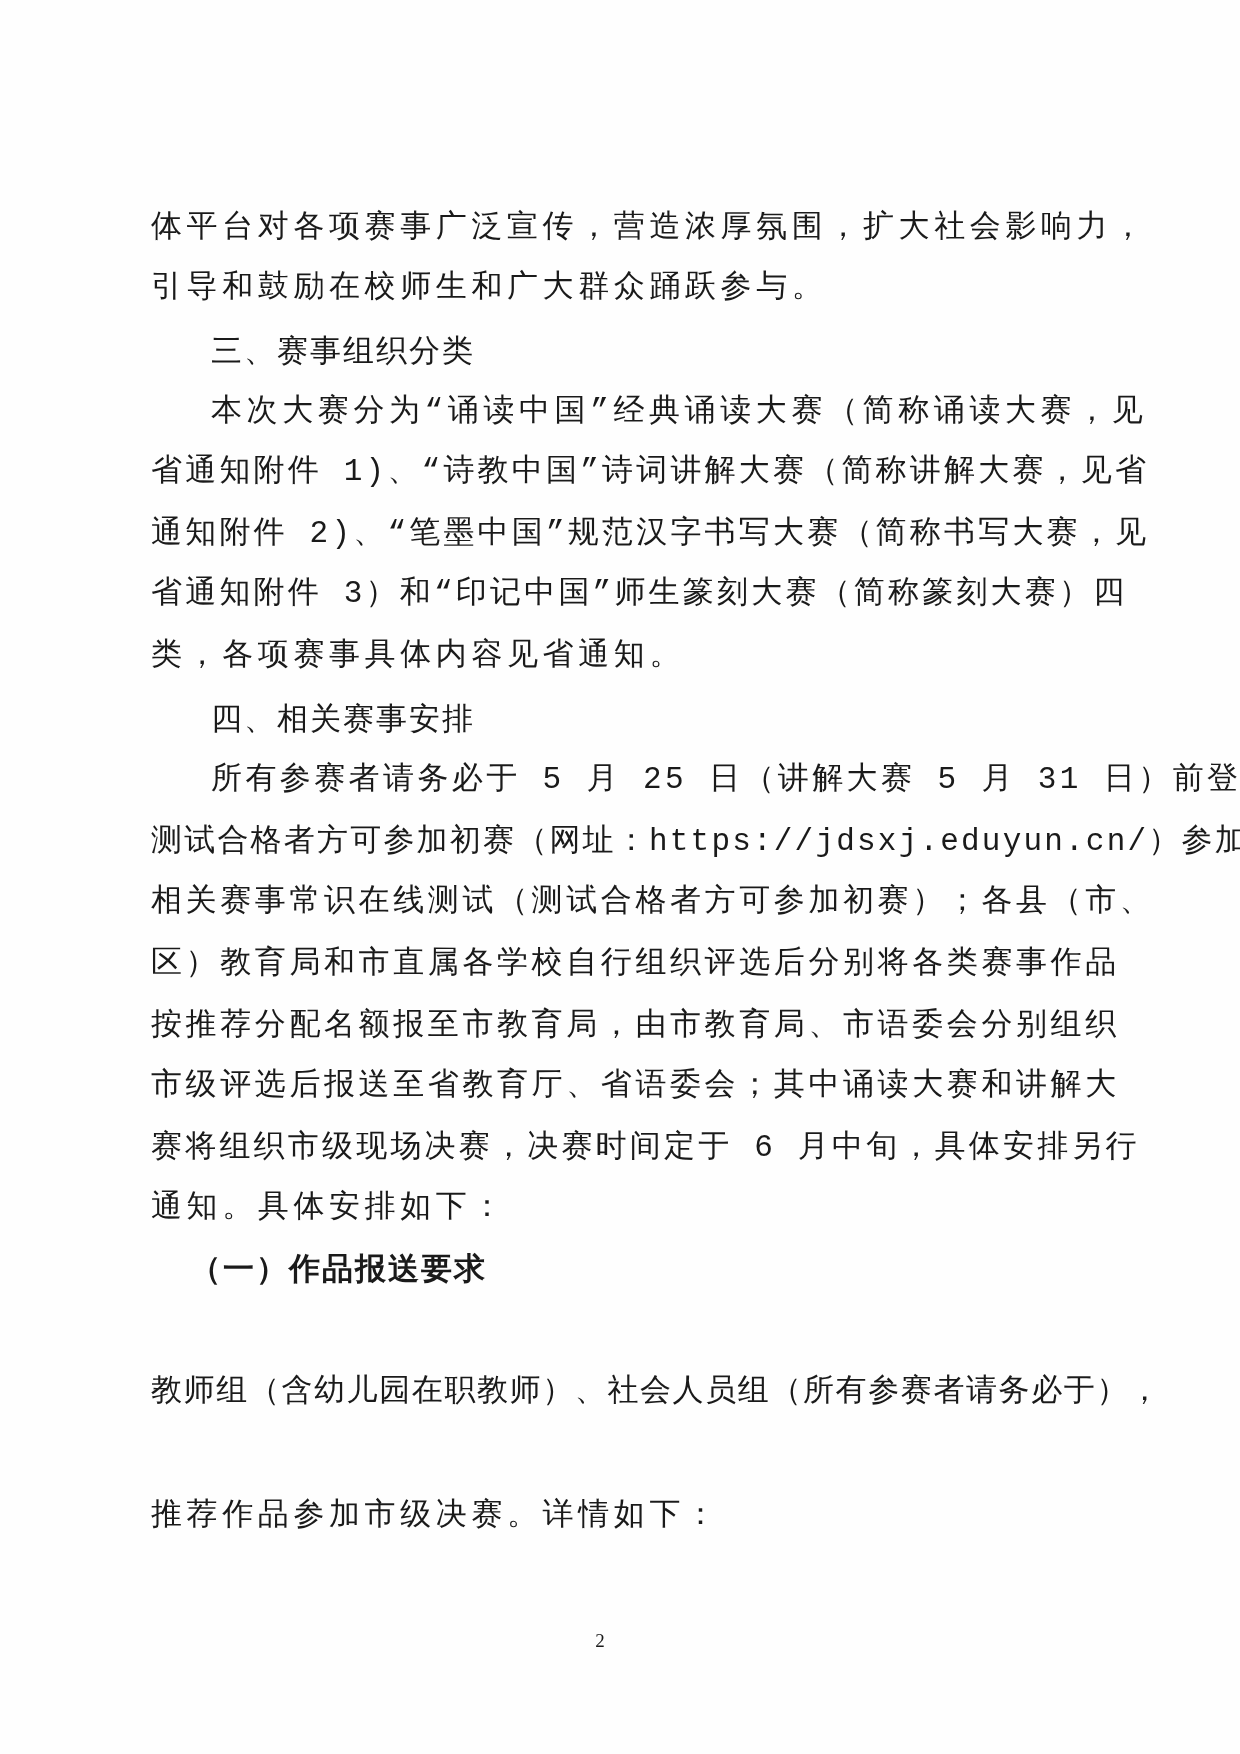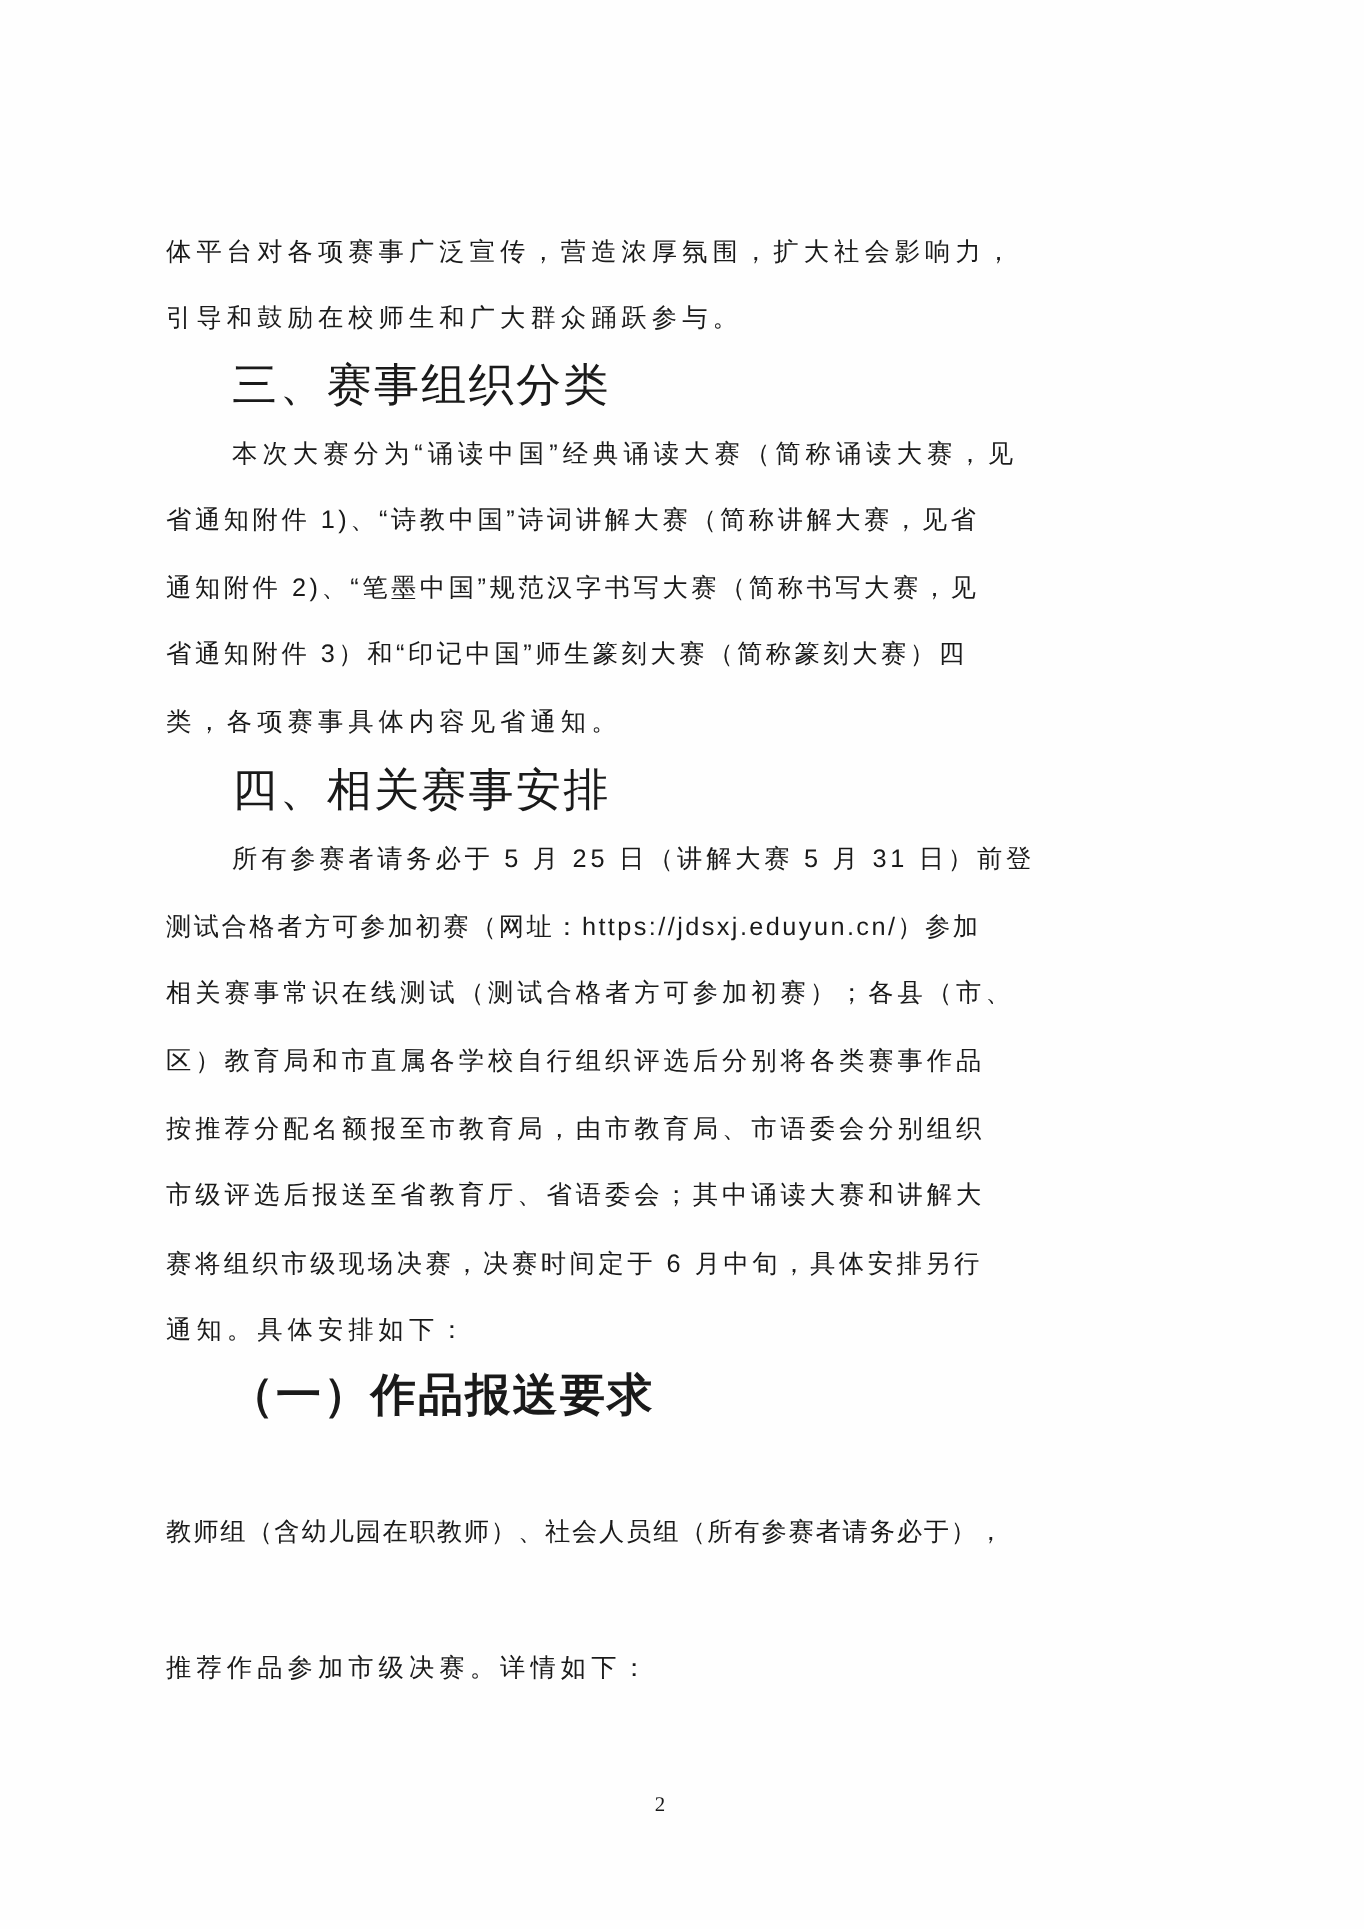--- a/index.html
+++ b/index.html
@@ -2,31 +2,31 @@
 <html><head>
   <meta charset="utf-8">
   <style>
     html, body { margin: 0; padding: 0; background: #ffffff; }
     body { width: 1240px; height: 1754px; position: relative; overflow: hidden; }
     .page { position: absolute; left: 0; top: 0; width: 1240px; height: 1754px; background: #fefefe; }
     .line {
       position: absolute;
       left: 151px;
       width: 900px;
-      font-family: Liberation Sans, sans-serif;
-      font-size: 23px;
+      font-family: Liberation Mono, monospace;
+      font-size: 31px;
       color: #1a1a1a;
       white-space: nowrap;
       letter-spacing: 4.6px;
       line-height: 40px;
     }
     .indent { left: 211px; }
     .heading {
       font-family: "DejaVu Sans", "Liberation Sans", sans-serif;
-      font-size: 41px;
+      font-size: 31px;
       letter-spacing: 2px;
       color: #1a1a1a;
     }
     .heading.bold { font-weight: bold; }
     .page-number {
       position: absolute;
       left: 0; width: 1200px;
       top: 1630px;
       text-align: center;
       font-family: "Liberation Serif", serif;
@@ -48,18 +48,18 @@
   <div class="line" style="top:636px">类，各项赛事具体内容见省通知。</div>
   <div class="line indent heading" style="top:698px">四、相关赛事安排</div>
   <div class="line indent" style="top:760px;letter-spacing:3.4px">所有参赛者请务必于 5 月 25 日（讲解大赛 5 月 31 日）前登</div>
   <div class="line" style="top:822px;letter-spacing:2.2px">测试合格者方可参加初赛（网址：https://jdsxj.eduyun.cn/）参加</div>
   <div class="line" style="top:882px;letter-spacing:3.6px">相关赛事常识在线测试（测试合格者方可参加初赛）；各县（市、</div>
   <div class="line" style="top:944px;letter-spacing:3.6px">区）教育局和市直属各学校自行组织评选后分别将各类赛事作品</div>
   <div class="line" style="top:1006px;letter-spacing:3.6px">按推荐分配名额报至市教育局，由市教育局、市语委会分别组织</div>
   <div class="line" style="top:1066px;letter-spacing:3.6px">市级评选后报送至省教育厅、省语委会；其中诵读大赛和讲解大</div>
   <div class="line" style="top:1128px;letter-spacing:3.2px">赛将组织市级现场决赛，决赛时间定于 6 月中旬，具体安排另行</div>
   <div class="line" style="top:1188px">通知。具体安排如下：</div>
-  <div class="line indent heading bold" style="top:1248px;left:208px">（一）作品报送要求</div>
+  <div class="line indent heading bold" style="top:1248px;left:190px">（一）作品报送要求</div>
   <div class="line" style="top:1372px;letter-spacing:1.6px">教师组（含幼儿园在职教师）、社会人员组（所有参赛者请务必于），</div>
   <div class="line" style="top:1496px">推荐作品参加市级决赛。详情如下：</div>
 
   <div class="page-number">2</div>
 </div>
 
 </body></html>

